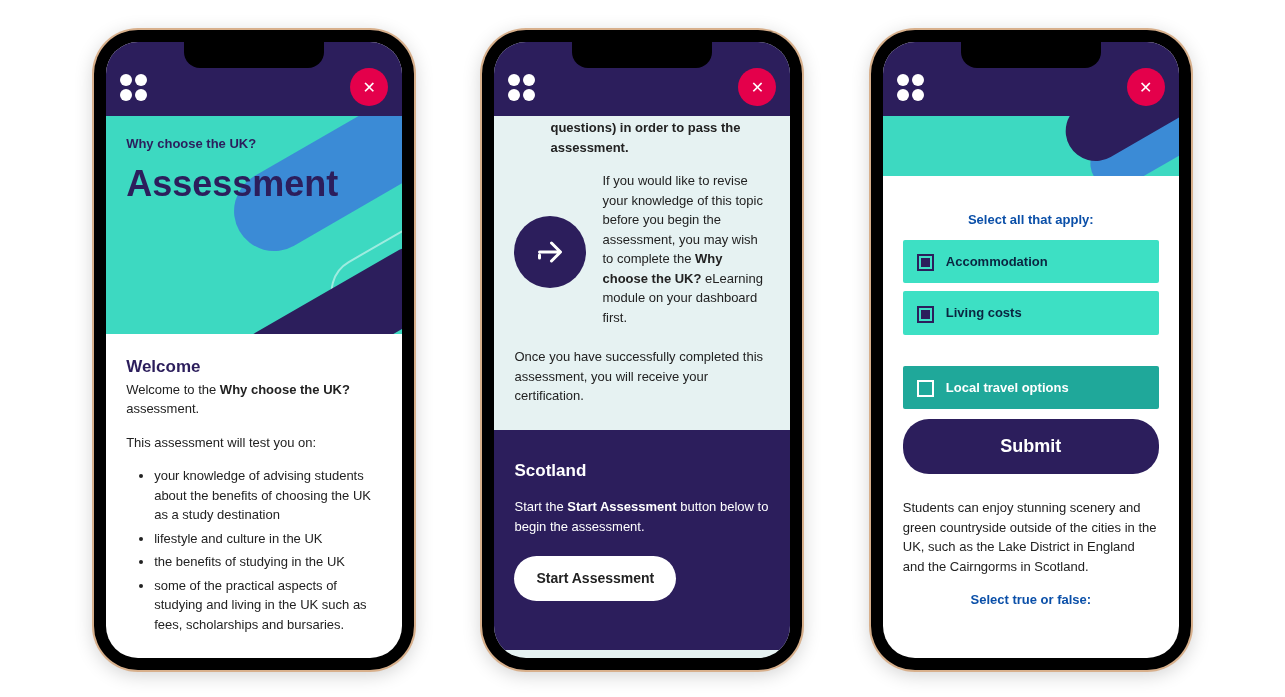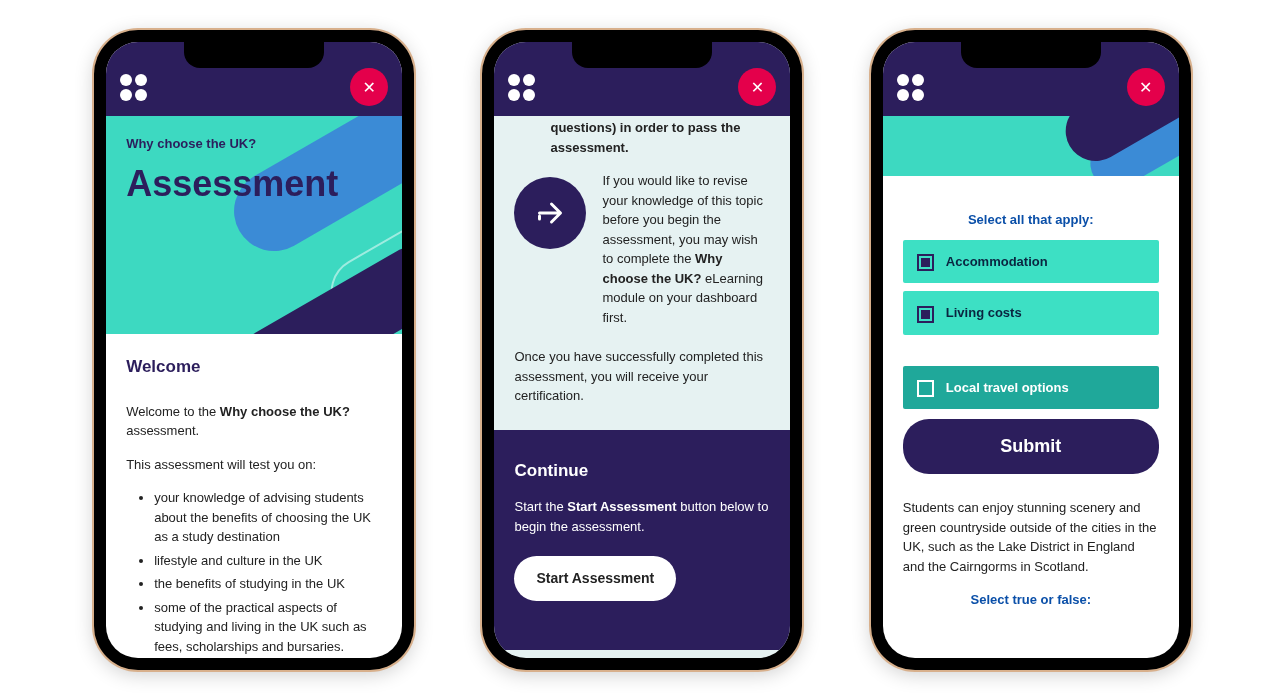--- a/index.html
+++ b/index.html
@@ -127,21 +127,21 @@
   .content1 {
     padding: 20px;
     color: #222;
     font-size: 13px;
     line-height: 1.5;
   }
   .content1 h2 {
     color: #2c1e5c;
     font-size: 17px;
     font-weight: 700;
-    margin-bottom: 22px;
+    margin-bottom: 0;
   }
   .content1 p { margin-bottom: 14px; }
   .content1 strong { font-weight: 700; }
   .content1 ul { padding-left: 28px; }
   .content1 li { margin-bottom: 4px; }
   
   .sc2-top {
     background: #e6f2f2;
     padding: 0 20px 24px 20px;
     font-size: 13px;
@@ -151,20 +151,21 @@
   .cutoff {
     font-weight: 700;
     padding-top: 2px;
     padding-bottom: 14px;
     margin-left: 36px;
   }
   .revise-row {
     display: flex;
     gap: 16px;
     margin-bottom: 20px;
+    align-items: center;
   }
   .arrow-circle {
     width: 72px; height: 72px; min-width:72px;
     background: #2c1e5c;
     border-radius: 50%;
     display: flex; align-items: center; justify-content: center;
     margin-top: 6px;
   }
   .arrow-circle svg { width: 36px; height: 36px; }
   .sc2-bottom {
@@ -299,21 +300,21 @@
             <path d="M5 12h12M13 6l6 6-6 6M5 14v2" stroke-linecap="round" stroke-linejoin="round"></path>
           </svg>
         </div>
         <div>
           <span>If you would like to revise your knowledge of this topic before you begin the assessment, you may wish to complete the </span><strong>Why choose the UK?</strong><span> eLearning module on your dashboard first.</span>
         </div>
       </div>
       <div>Once you have successfully completed this assessment, you will receive your certification.</div>
     </div>
     <div class="sc2-bottom">
-      <h3>Continue</h3>
+      <h3>Scotland</h3>
       <p>
         <span>Start the </span><strong>Start Assessment</strong><span> button below to begin the assessment.</span>
       </p>
       <div class="start-btn">Start Assessment</div>
     </div>
   </div>
 </div>
 
 <div class="phone">
   <div class="notch"></div>

